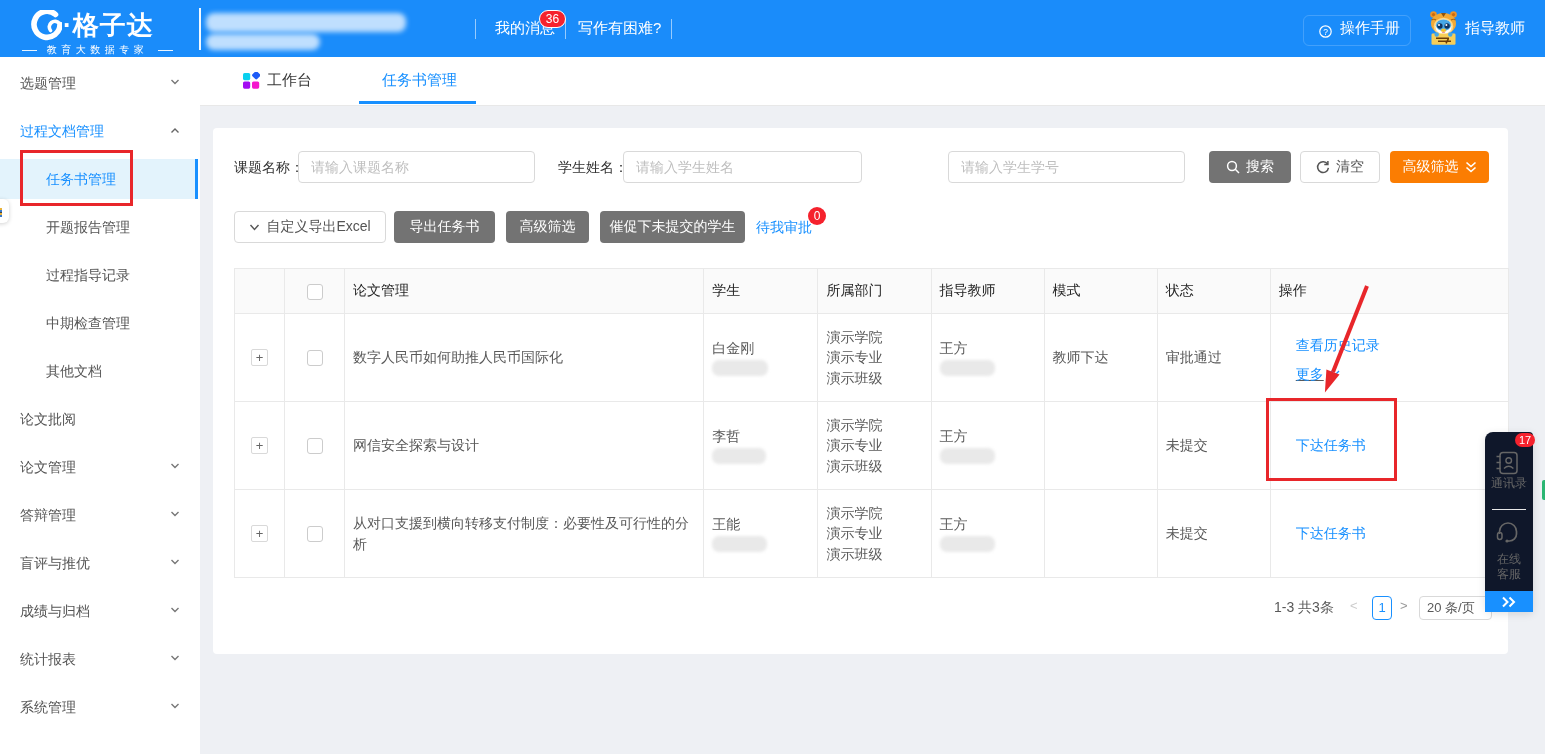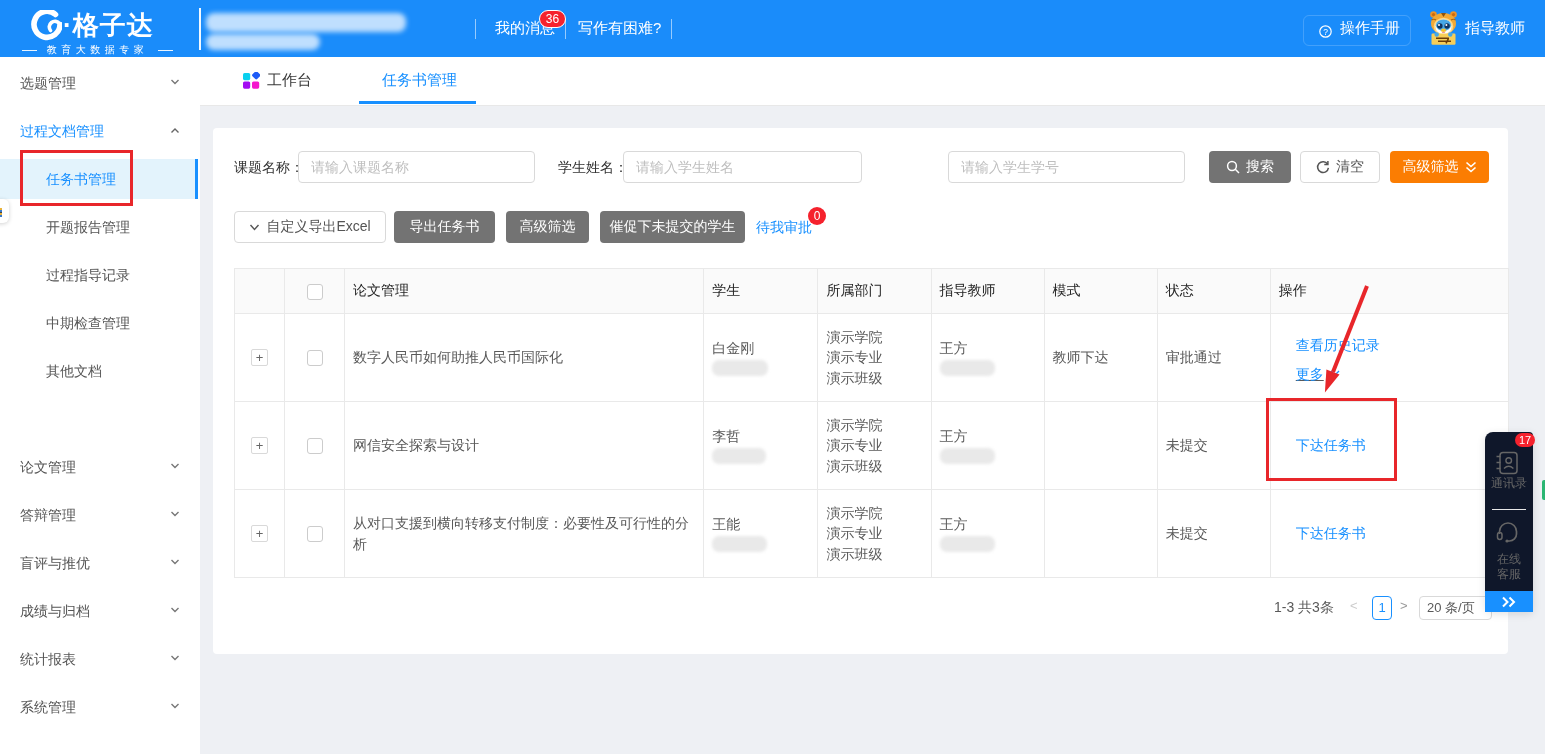--- a/index.html
+++ b/index.html
@@ -107,20 +107,21 @@
         <path d="M1.5 17 L5 20.5 L8.5 17" stroke="#777" stroke-width="1.4" fill="none"></path>
       </svg></div>
   <div class="mi blue" style="top:54px;">过程文档管理<svg class="chev" viewBox="0 0 10 40">
         <path d="M1.5 21.5 L5 18 L8.5 21.5" stroke="#666" stroke-width="1.4" fill="none"></path>
       </svg></div>
   <div class="mi sub active" style="top:102px;">任务书管理</div>
   <div class="mi sub" style="top:150px;">开题报告管理</div>
   <div class="mi sub" style="top:198px;">过程指导记录</div>
   <div class="mi sub" style="top:246px;">中期检查管理</div>
   <div class="mi sub" style="top:294px;">其他文档</div>
+  <div class="mi" style="top:342px;">论文批阅</div>
   <div class="mi" style="top:390px;">论文管理<svg class="chev" viewBox="0 0 10 40">
         <path d="M1.5 17 L5 20.5 L8.5 17" stroke="#777" stroke-width="1.4" fill="none"></path>
       </svg></div>
   <div class="mi" style="top:438px;">答辩管理<svg class="chev" viewBox="0 0 10 40">
         <path d="M1.5 17 L5 20.5 L8.5 17" stroke="#777" stroke-width="1.4" fill="none"></path>
       </svg></div>
   <div class="mi" style="top:534px;">成绩与归档<svg class="chev" viewBox="0 0 10 40">
         <path d="M1.5 17 L5 20.5 L8.5 17" stroke="#777" stroke-width="1.4" fill="none"></path>
       </svg></div>
   <div class="mi" style="top:486px;">盲评与推优<svg class="chev" viewBox="0 0 10 40">

